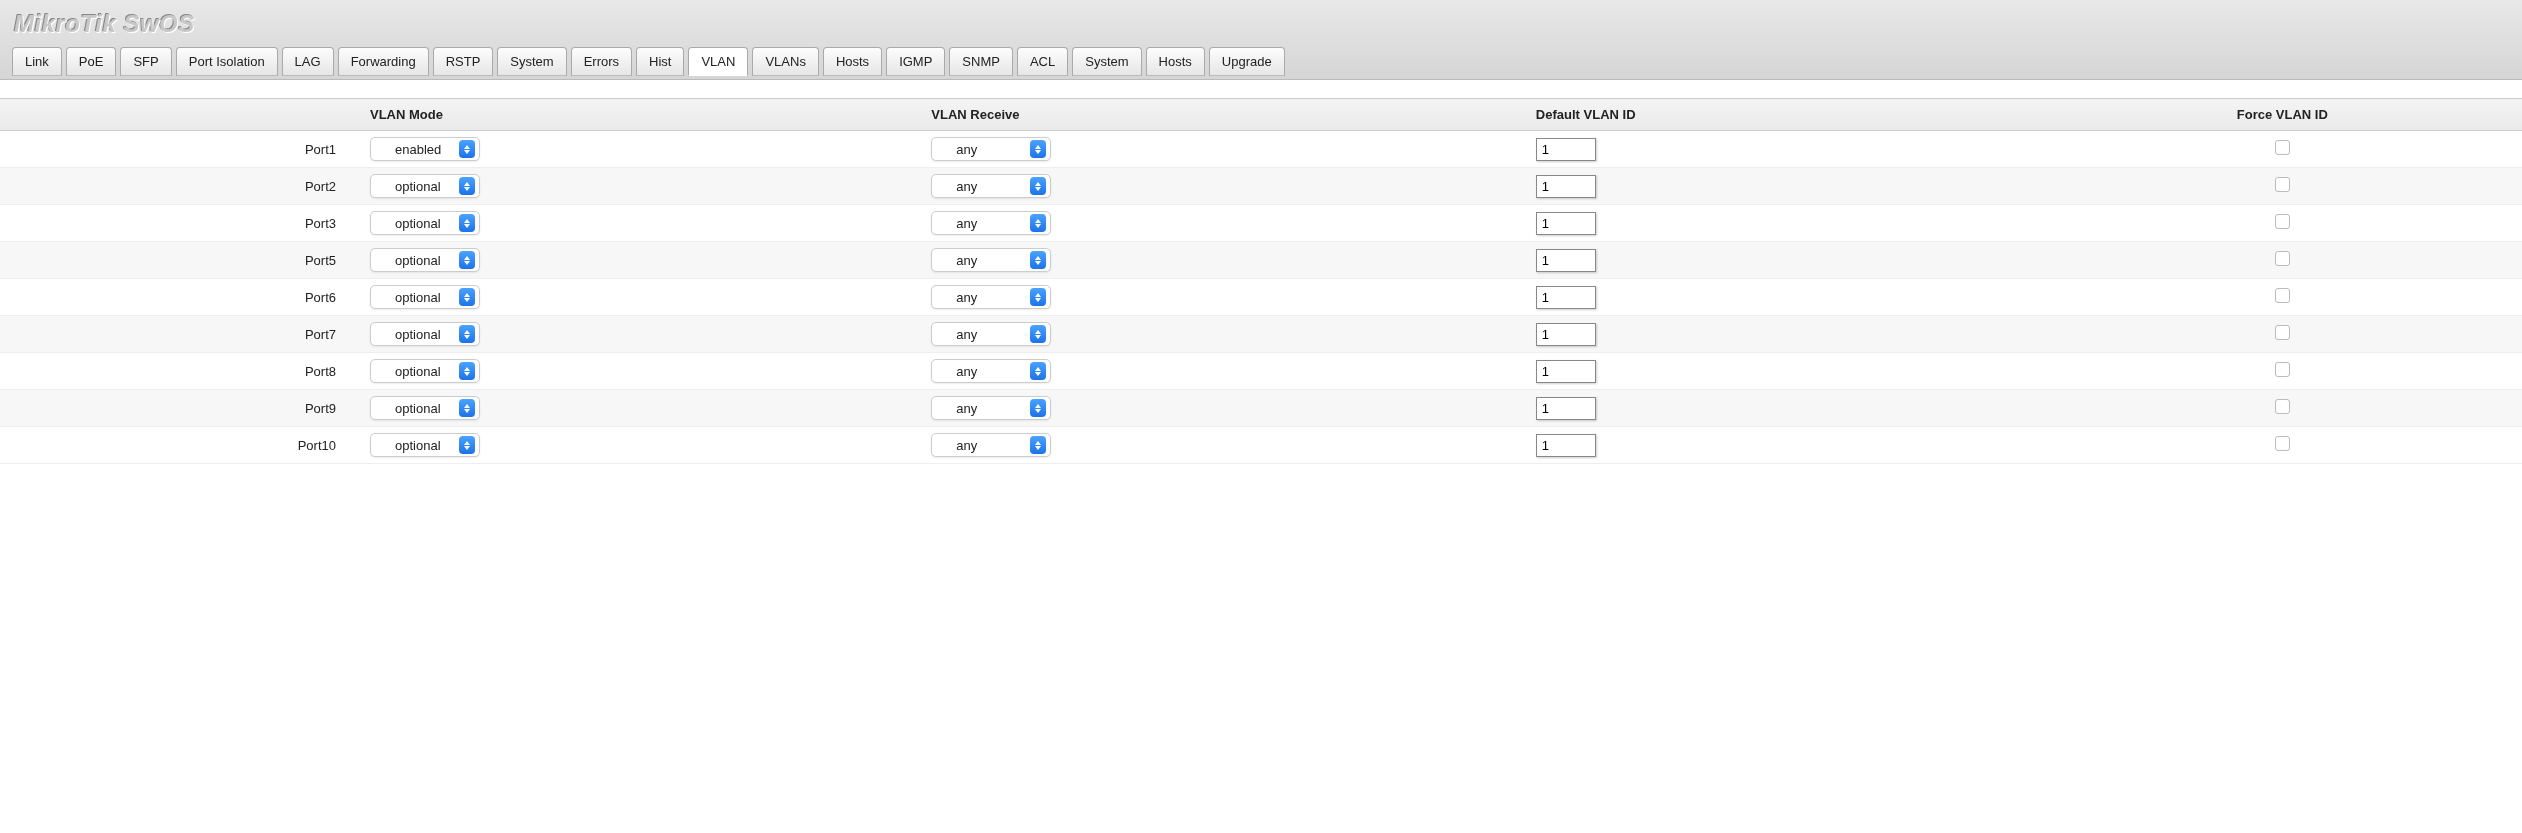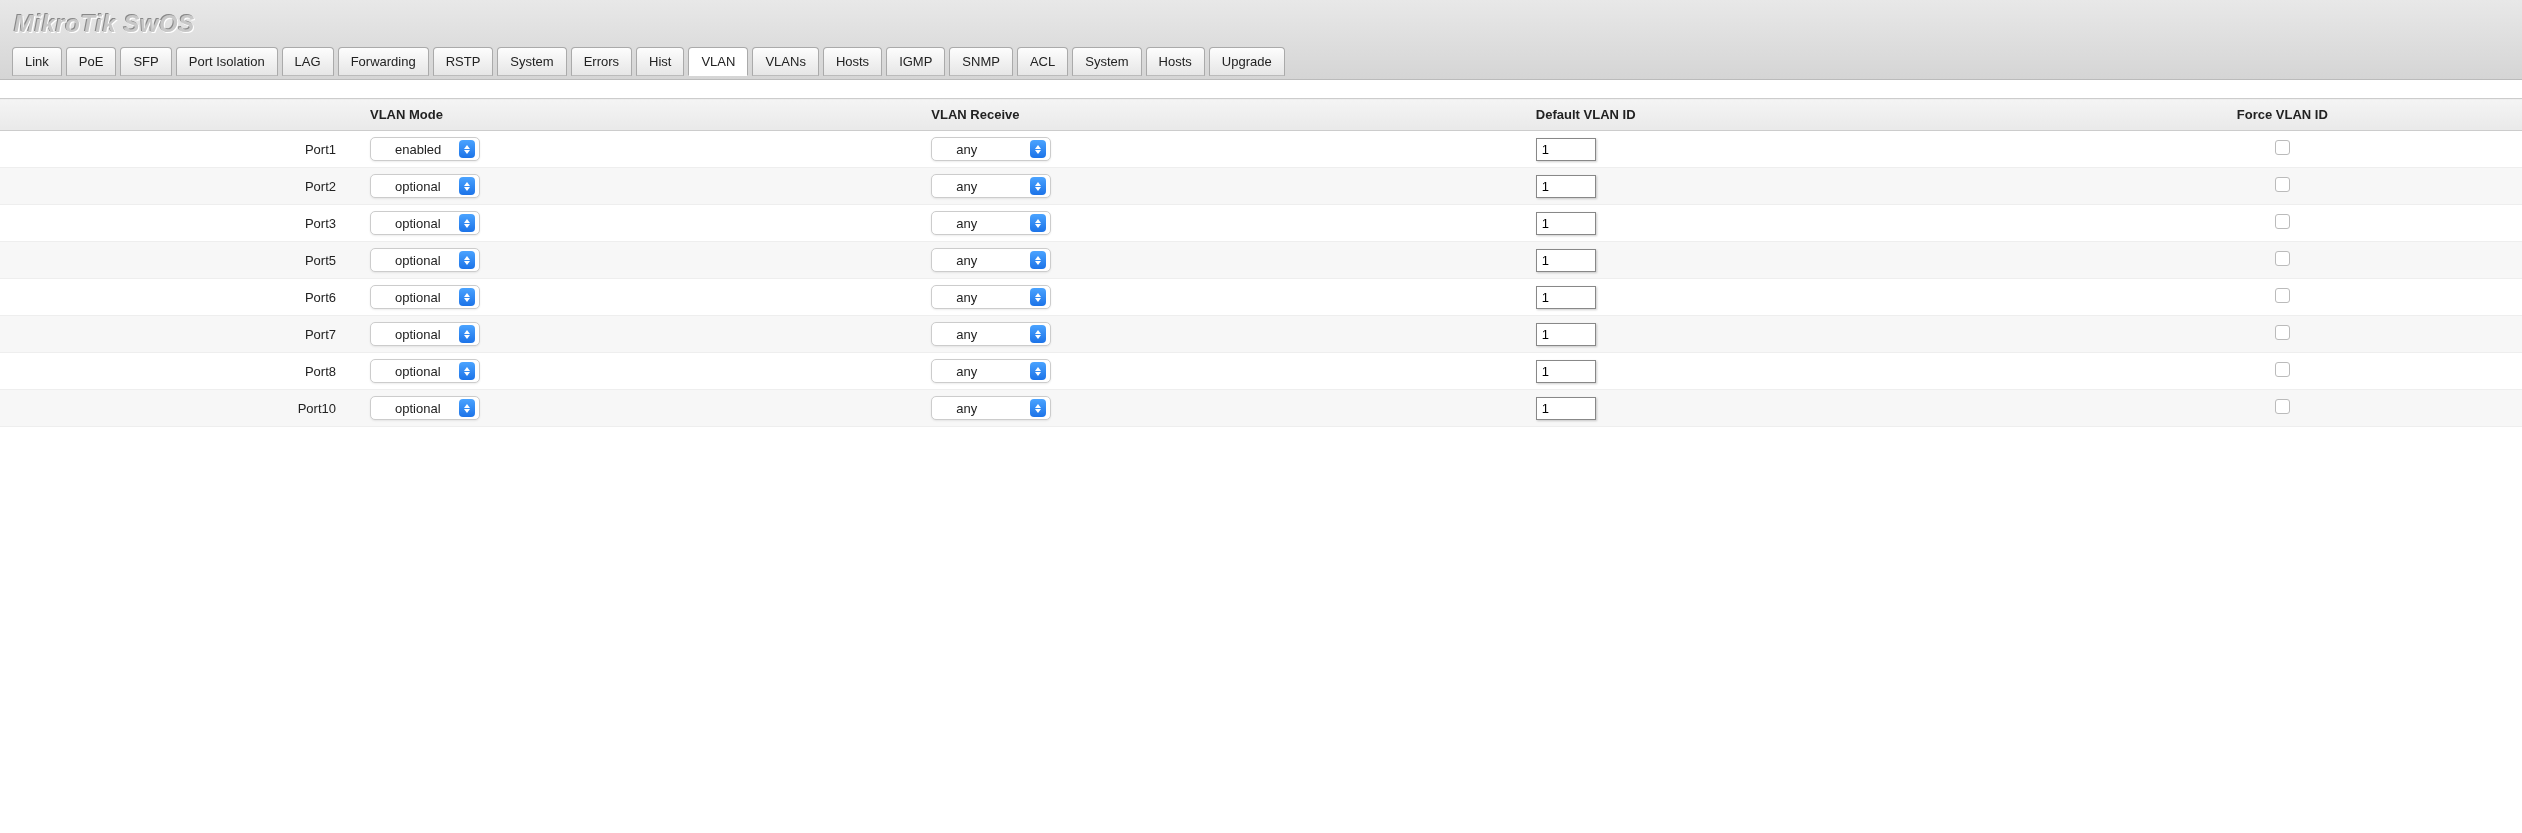--- a/index.html
+++ b/index.html
@@ -245,20 +245,33 @@
               <span class="select-arrows"></span>
             </div></td>
           <td><div class="select-wrap" style="min-width: 120px;">
               <span class="sel-text">any</span>
               <span class="select-arrows"></span>
             </div></td>
           <td><input class="vlan-input" type="text" value="1" style=""></td>
           <td class="center"><span class="chk"></span></td>
         </tr>
         <tr>
+          <td class="port-label">Port9</td>
+          <td><div class="select-wrap">
+              <span class="sel-text">optional</span>
+              <span class="select-arrows"></span>
+            </div></td>
+          <td><div class="select-wrap" style="min-width: 120px;">
+              <span class="sel-text">any</span>
+              <span class="select-arrows"></span>
+            </div></td>
+          <td><input class="vlan-input" type="text" value="1" style=""></td>
+          <td class="center"><span class="chk"></span></td>
+        </tr>
+        <tr>
           <td class="port-label">Port10</td>
           <td><div class="select-wrap">
               <span class="sel-text">optional</span>
               <span class="select-arrows"></span>
             </div></td>
           <td><div class="select-wrap" style="min-width: 120px;">
               <span class="sel-text">any</span>
               <span class="select-arrows"></span>
             </div></td>
           <td><input class="vlan-input" type="text" value="1" style=""></td>

